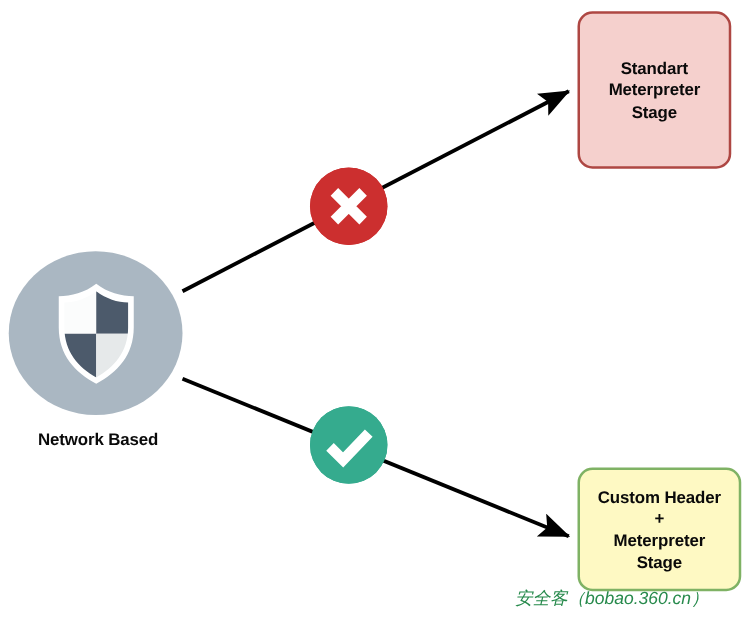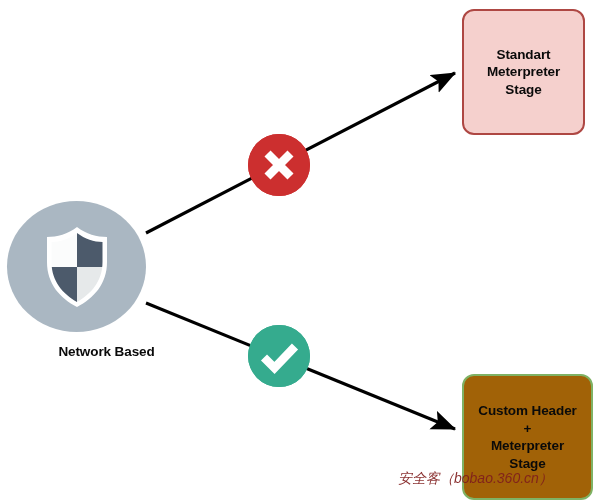--- a/index.html
+++ b/index.html
@@ -46,21 +46,20 @@
     position: absolute;
     left: 0px;
     top: 343px;
     width: 157px;
     text-align: center;
     font-size: 13.5px;
     font-weight: bold;
     color: #0a0a0a;
     line-height: 17px;
     letter-spacing: -0.1px;
-    padding-left: 28px;
   }
 
   
   .badge {
     position: absolute;
     width: 62px;
     height: 62px;
     border-radius: 50%;
   }
   .badge-deny {
@@ -97,37 +96,37 @@
     top: 9px;
     width: 123px;
     height: 126px;
     background: #f5d0cd;
     border: 2px solid #ae4743;
   }
   .stage-box-safe {
     left: 462px;
     top: 374px;
     width: 131px;
-    height: 126px;
-    background: #a16207;
+    height: 99px;
+    background: #fef9c3;
     border: 2px solid #7fb264;
   }
   .stage-box .stage-text {
     white-space: pre-line;
     padding: 0 6px;
   }
 
   
   .watermark {
     position: absolute;
-    left: 398px;
+    left: 412px;
     top: 470px;
     font-size: 14px;
     font-style: italic;
-    color: #7f1d1d;
+    color: #15803d;
     white-space: nowrap;
     opacity: 0.92;
   }
 </style>
 </head>
 <body>
 
 <div id="canvas">
 
   <svg id="edge-layer" viewBox="0 0 600 504" width="600" height="504">

